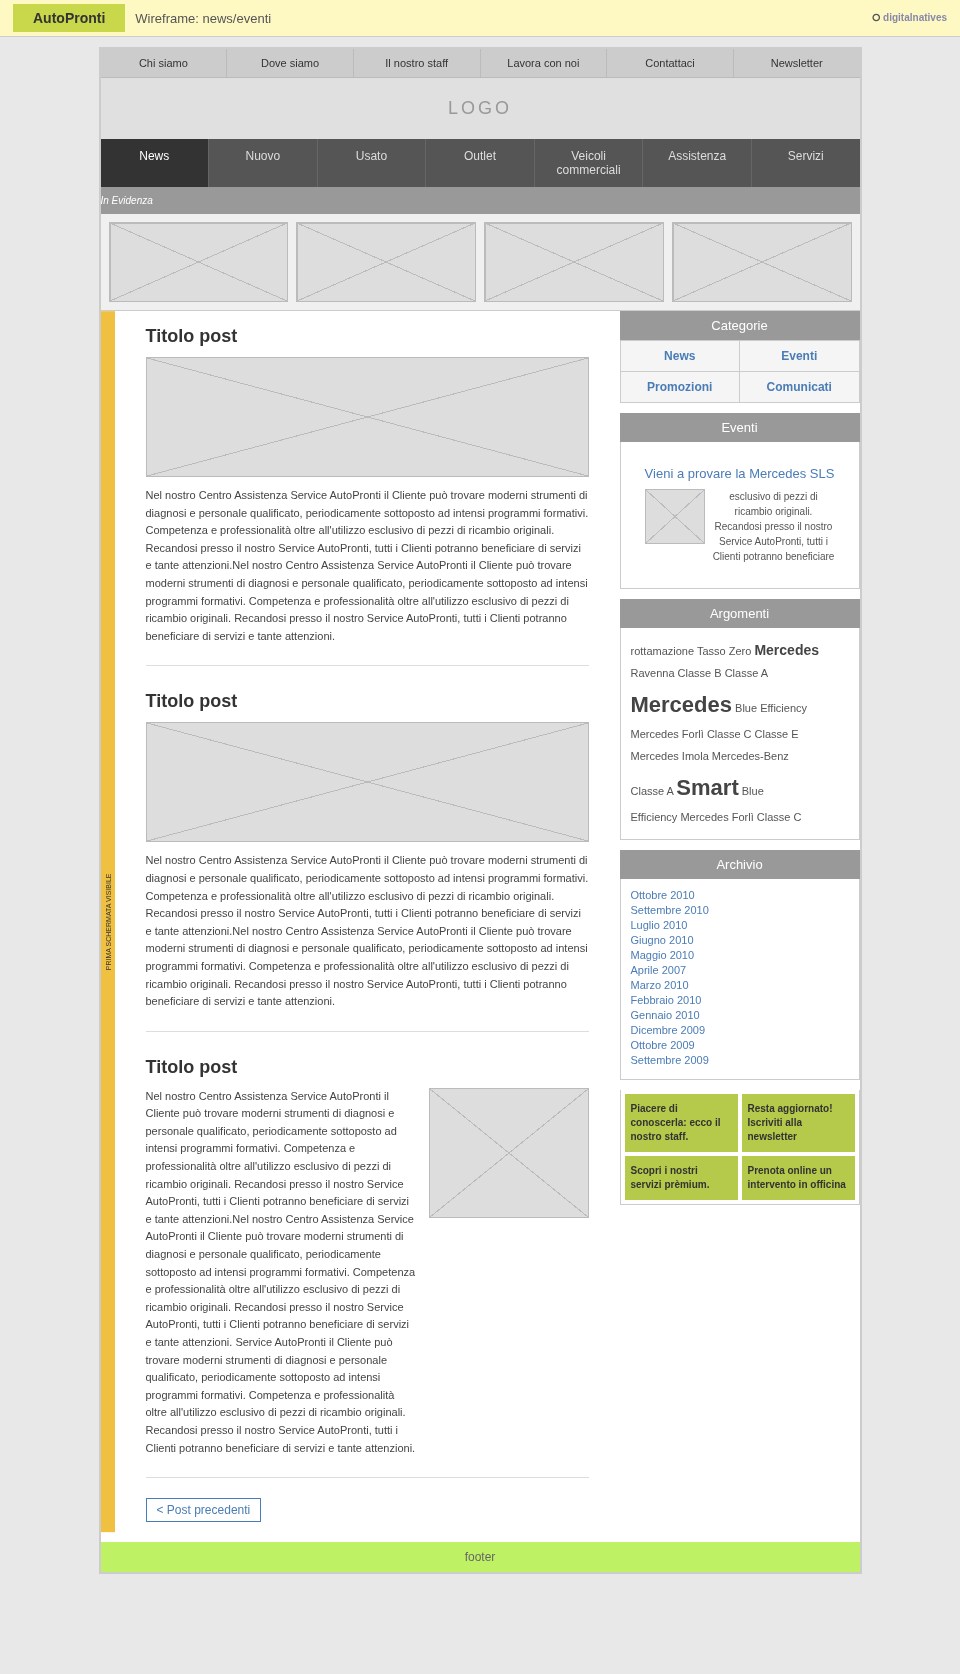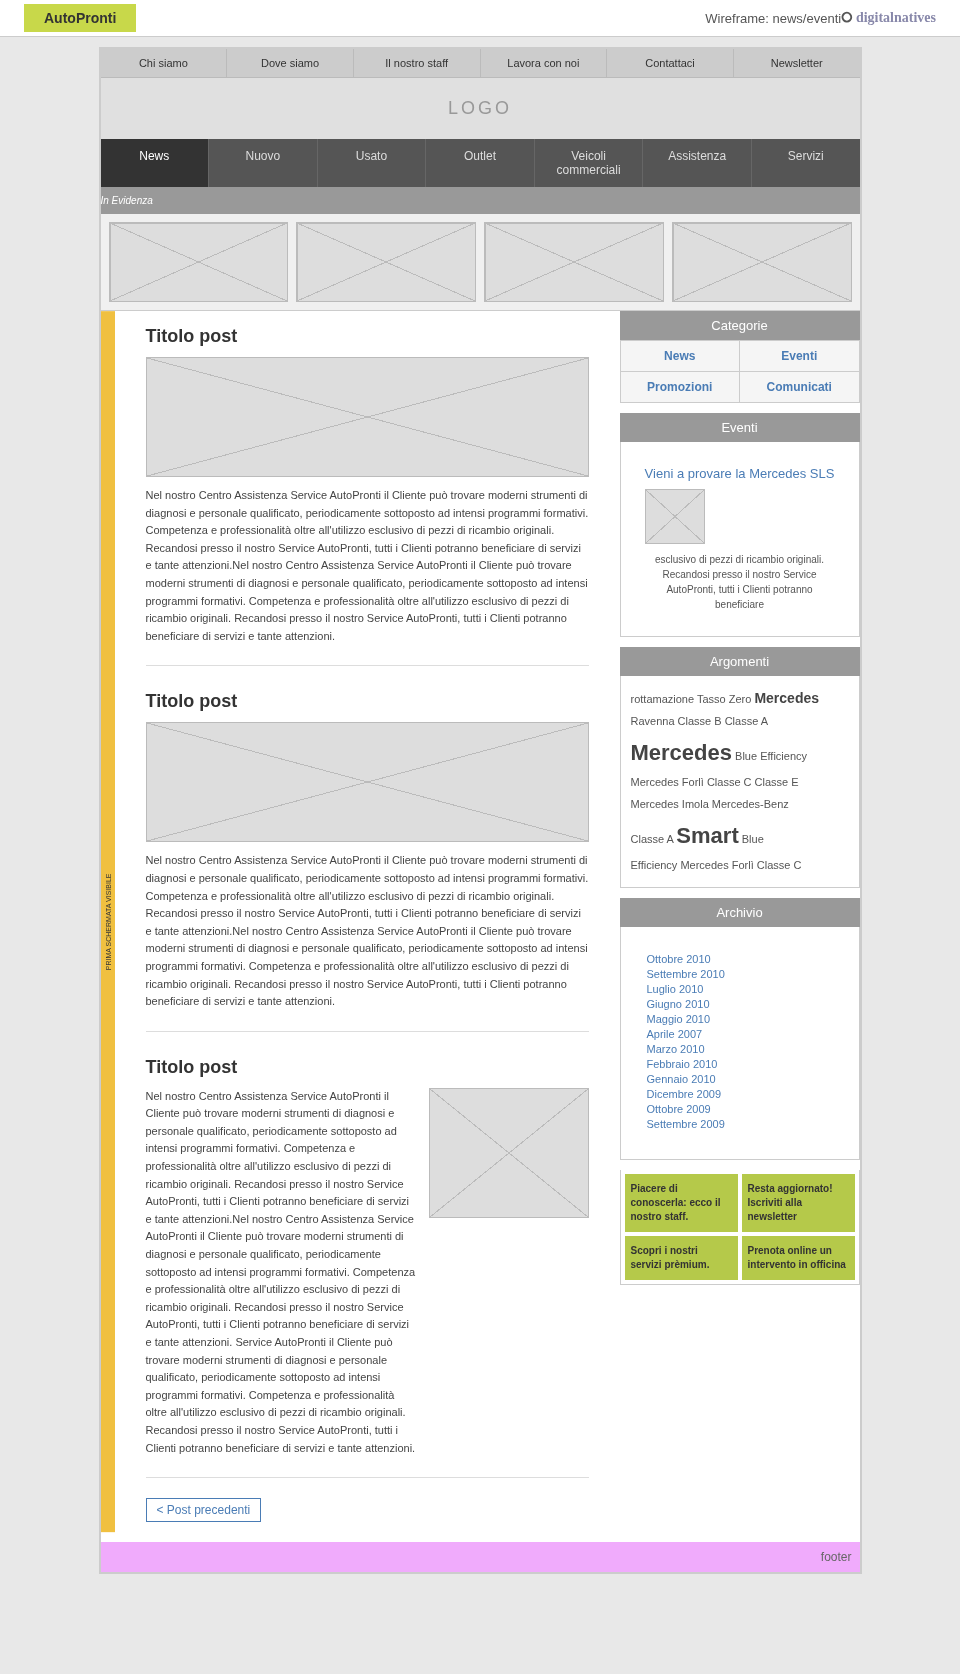--- a/index.html
+++ b/index.html
@@ -1,22 +1,22 @@
 <!DOCTYPE html>
 <html><head>
   <meta charset="utf-8">
   <style>
     * { box-sizing: border-box; margin: 0; padding: 0; }
     body { font-family: Arial, sans-serif; font-size: 12px; background: #e8e8e8; }
 
     
-    #top-bar { background: #ffffff; display: flex; align-items: center; padding: 4px 24px; border-bottom: 1px solid #ccc; text-align: right; }
+    #top-bar { background: #fef9c3; display: flex; align-items: center; padding: 4px 13px; border-bottom: 1px solid #ccc; }
     #app-title { background: #c8d84a; padding: 6px 20px; font-weight: bold; font-size: 14px; color: #333; margin-right: 10px; }
     #wireframe-label { font-size: 13px; color: #555; flex: 1; }
-    #brand-logo { font-size: 14px; color: #555; font-weight: bold; font-family: Liberation Serif, serif; }
+    #brand-logo { font-size: 10px; color: #555; font-weight: bold; }
     #brand-logo span { color: #88a; }
 
     
     #page-wrapper { width: 763px; margin: 10px auto; background: #fff; border: 2px solid #ccc; }
 
     
     #top-nav { background: #ccc; display: flex; border-bottom: 1px solid #bbb; }
     #top-nav a { flex: 1; text-align: center; padding: 8px 4px; font-size: 11px; color: #333; text-decoration: none; border-right: 1px solid #bbb; cursor: pointer; }
     #top-nav a:last-child { border-right: none; }
 
@@ -73,40 +73,40 @@
     .sidebar-section { margin-bottom: 10px; }
     .sidebar-header { background: #999; color: #fff; text-align: center; padding: 7px; font-size: 13px; }
 
     
     .categorie-grid { display: grid; grid-template-columns: 1fr 1fr; gap: 1px; background: #ccc; border: 1px solid #ccc; }
     .cat-item { background: #f5f5f5; text-align: center; padding: 8px; color: #4a7cb5; font-size: 12px; font-weight: bold; cursor: pointer; }
 
     
     .eventi-body { padding: 24px; border: 1px solid #ccc; border-top: none; text-align: center; }
     .eventi-title { color: #4a7cb5; font-size: 13px; margin-bottom: 8px; }
-    .eventi-item { display: flex; gap: 8px; flex-direction: column; }
+    .eventi-item { display: flex; gap: 8px; }
     .eventi-thumb { width: 60px; height: 55px; background: #ddd; border: 1px solid #bbb; flex-shrink: 0; position: relative; overflow: hidden; }
     .eventi-desc { font-size: 10px; color: #555; line-height: 1.5; }
 
     
     .argomenti-body { padding: 10px; border: 1px solid #ccc; border-top: none; line-height: 1.8; }
     .arg-text { color: #555; font-size: 11px; }
     .arg-large { font-size: 22px; font-weight: bold; color: #444; }
     .arg-medium { font-size: 14px; font-weight: bold; color: #444; }
 
     
-    .archivio-body { padding: 26px; border: 1px solid #ccc; border-top: none; }
+    .archivio-body { padding: 10px; border: 1px solid #ccc; border-top: none; }
     .archivio-item { font-size: 11px; color: #4a7cb5; margin-bottom: 3px; cursor: pointer; }
 
     
     .cta-grid { display: grid; grid-template-columns: 1fr 1fr; gap: 4px; padding: 4px; border: 1px solid #ccc; border-top: none; }
     .cta-btn { background: #b5c94a; padding: 8px 6px; font-size: 10px; color: #333; font-weight: bold; cursor: pointer; text-align: left; line-height: 1.4; }
 
     
-    #footer { background: #f0abfc; text-align: right; padding: 8px; font-size: 12px; color: #666; margin-top: 10px; }
+    #footer { background: #bef264; text-align: center; padding: 8px; font-size: 12px; color: #666; margin-top: 10px; }
 
     
     .x-placeholder { width: 100%; height: 100%; position: relative; }
     .x-placeholder::before {
       content: '';
       position: absolute;
       top: 0; left: 0; right: 0; bottom: 0;
       background: linear-gradient(to bottom right, transparent calc(50% - 0.5px), #bbb calc(50% - 0.5px), #bbb calc(50% + 0.5px), transparent calc(50% + 0.5px)),
                   linear-gradient(to top right, transparent calc(50% - 0.5px), #bbb calc(50% - 0.5px), #bbb calc(50% + 0.5px), transparent calc(50% + 0.5px));
     }

